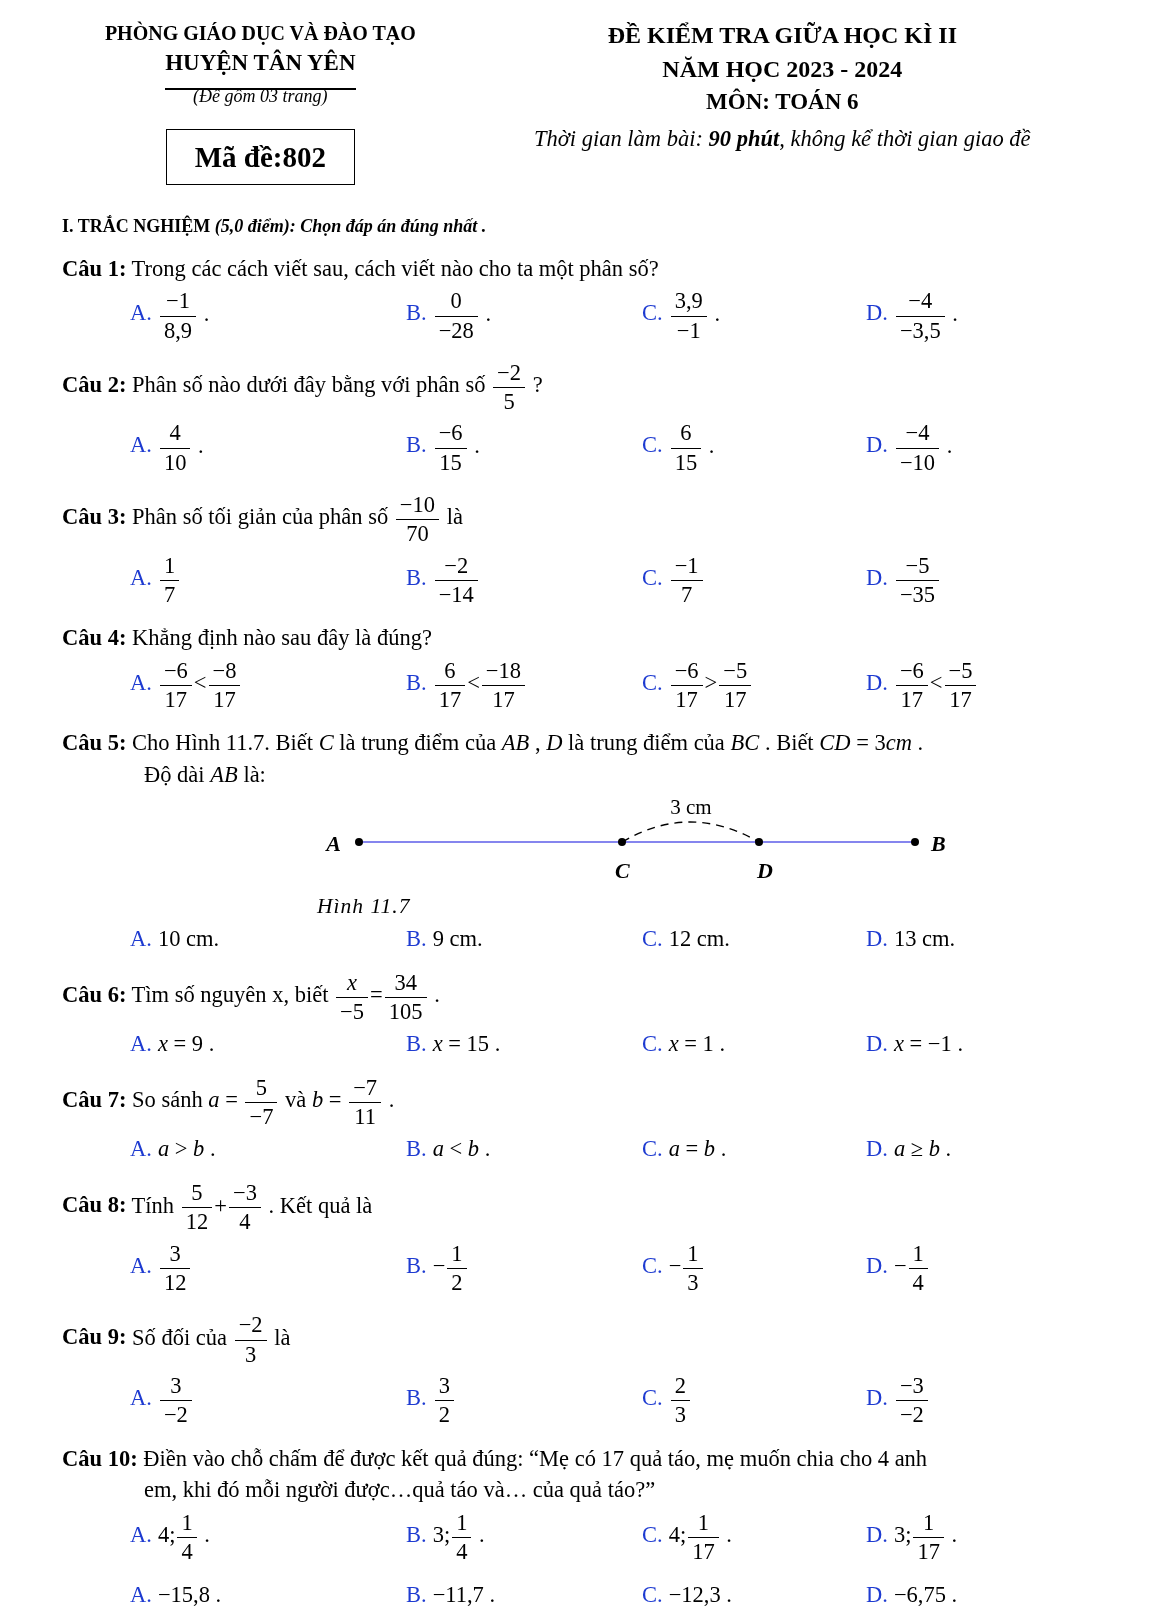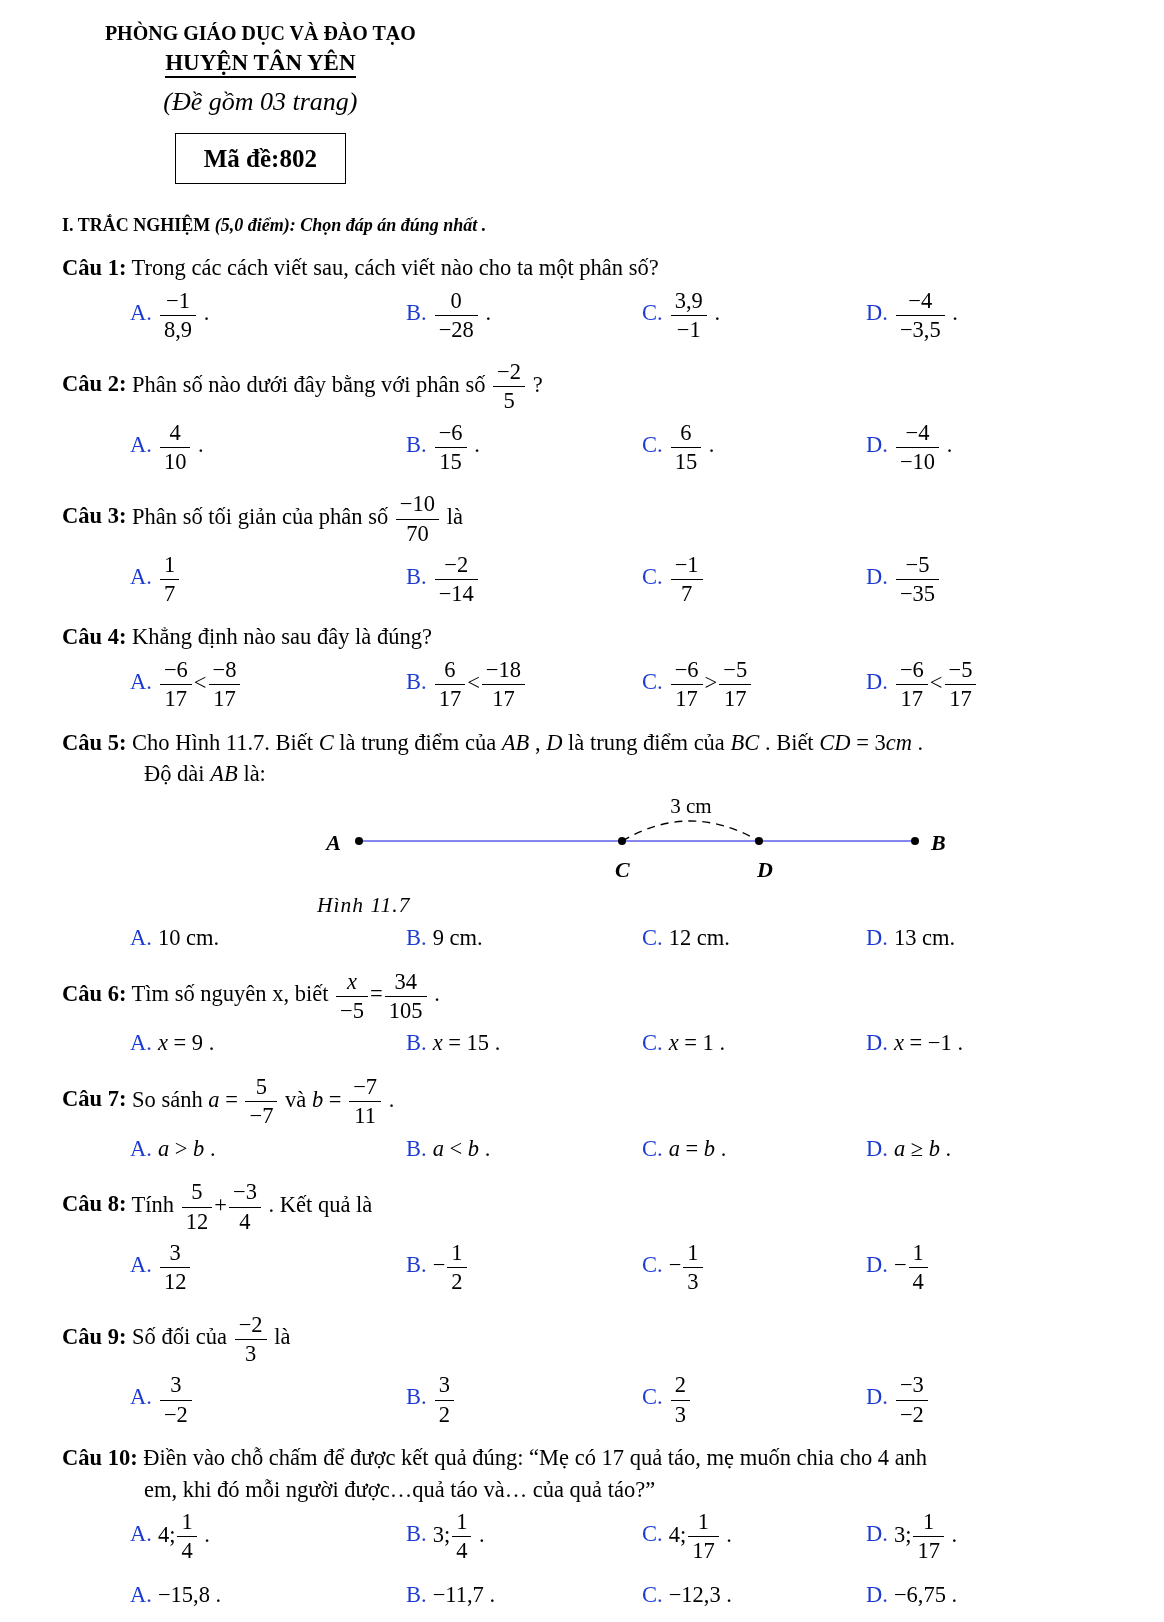--- a/index.html
+++ b/index.html
@@ -10,26 +10,26 @@
     overflow:hidden;
   }
   .page { padding:20px 58px 0 62px; }
 
   
   .header { display:flex; align-items:flex-start; }
   .h-left { width:38%; text-align:center; }
   .h-right { width:62%; text-align:center; }
   .h-left .l1 { font-weight:bold; font-size:20px; }
   .h-left .l2 { font-weight:bold; font-size:23px; margin-top:2px; }
-  .h-left .l2 span { border-bottom:2px solid #000; padding-bottom:1px; }
-  .h-left .l3 { font-style:italic; font-size:26px; margin-top:6px; }
+  .h-left .l2 span { border-bottom:2px solid #000; padding-bottom:13px; }
+  .h-left .l3 { font-style:italic; font-size:18px; margin-top:6px; }
   .code-box {
     display:inline-block; border:1.5px solid #000;
-    font-weight:bold; font-size:25px;
-    padding:8px 28px; margin-top:14px;
+    font-weight:bold; font-size:29px;
+    padding:8px 28px; margin-top:20px;
   }
   .h-right .l1 { font-weight:bold; font-size:24px; }
   .h-right .l2 { font-weight:bold; font-size:24px; margin-top:2px; }
   .h-right .l3 { font-weight:bold; font-size:23px; margin-top:2px; }
   .h-right .l4 { font-style:italic; font-size:22.5px; margin-top:6px; white-space:nowrap; }
   .h-right .l4 b { font-style:italic; }
 
   
   .section-title { margin-top:30px; font-size:18px; }
   .section-title .st-b { font-weight:bold; }
@@ -74,20 +74,26 @@
 <body>
 
 <div class="page">
 
   <div class="header">
     <div class="h-left">
       <div class="l1">PHÒNG GIÁO DỤC VÀ ĐÀO TẠO</div>
       <div class="l2"><span>HUYỆN TÂN YÊN</span></div>
       <div class="l3">(Đề gồm 03 trang)</div>
       <div><span class="code-box">Mã đề:802</span></div>
+    </div>
+    <div class="h-right">
+      <div class="l1">ĐỀ KIỂM TRA GIỮA HỌC KÌ II</div>
+      <div class="l2">NĂM HỌC 2023 - 2024</div>
+      <div class="l3">MÔN: TOÁN 6</div>
+      <div class="l4"><span>Thời gian làm bài: </span><b>90 phút</b><span>, không kể thời gian giao đề</span></div>
     </div>
   </div>
 
   <div class="section-title">
     <span class="st-b">I. TRẮC NGHIỆM </span><span class="st-i">(5,0 điểm): Chọn đáp án đúng nhất .</span>
   </div>
 
   <div>
       <div class="q-block">
     <div class="q-line">

